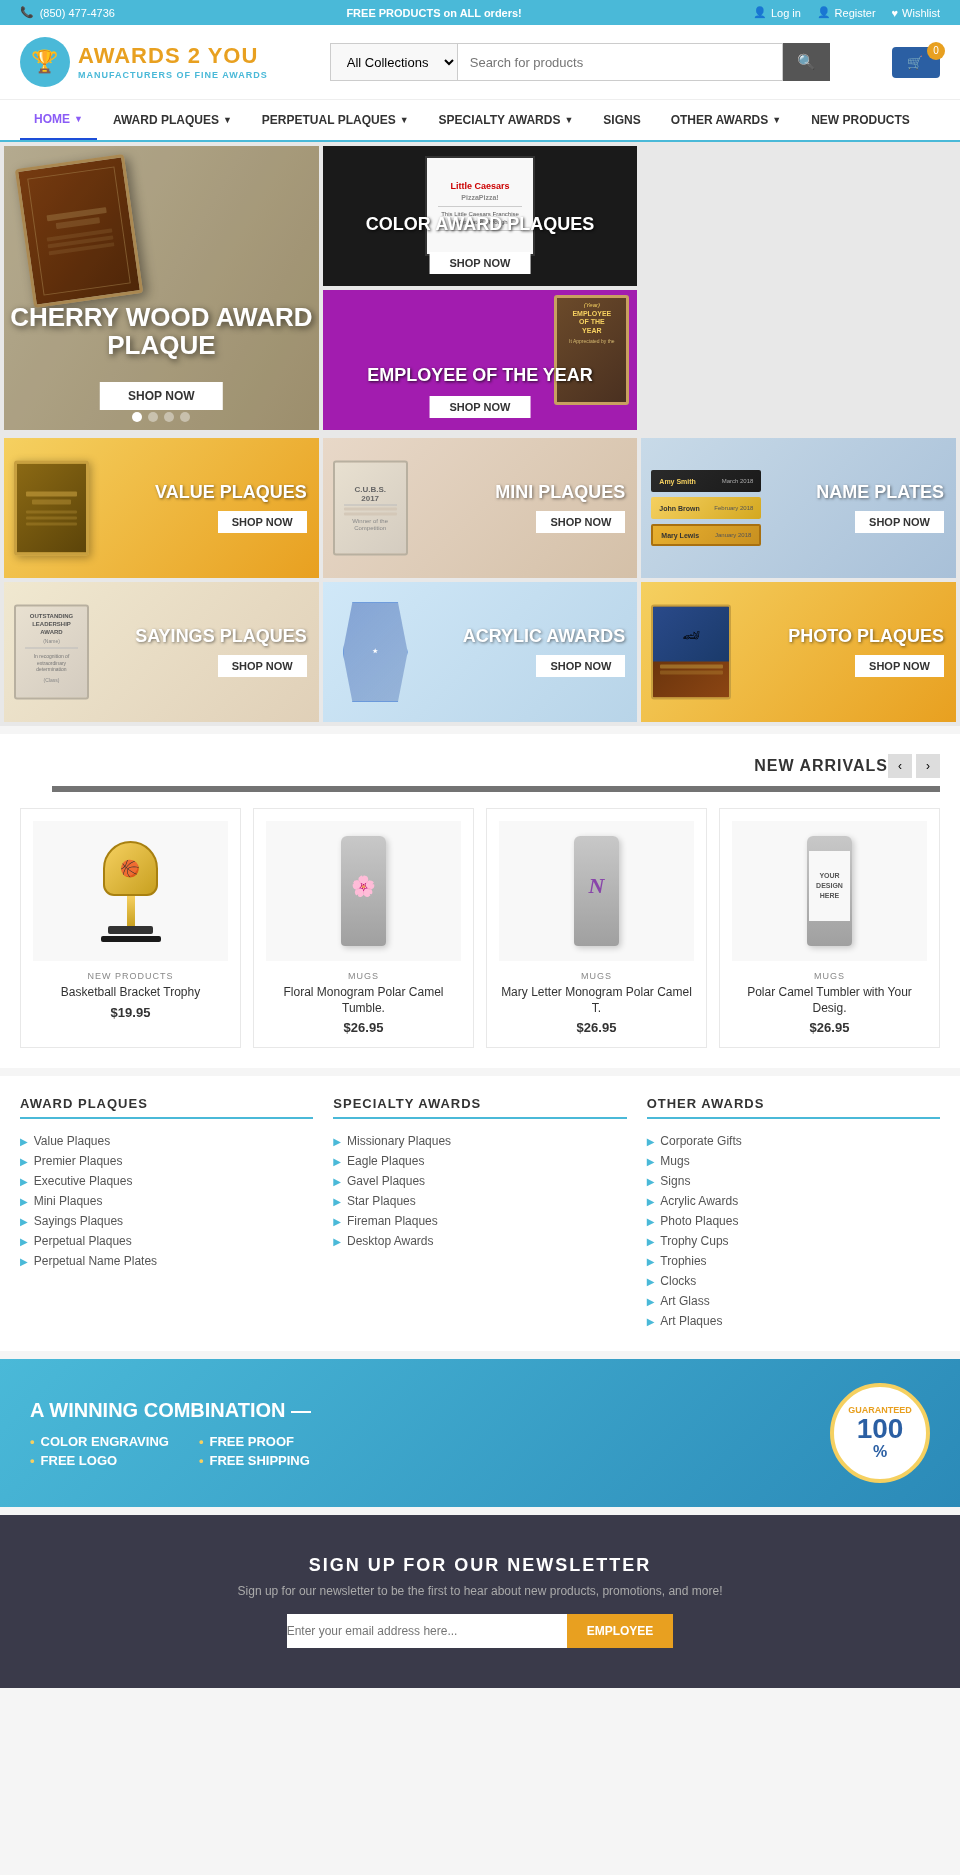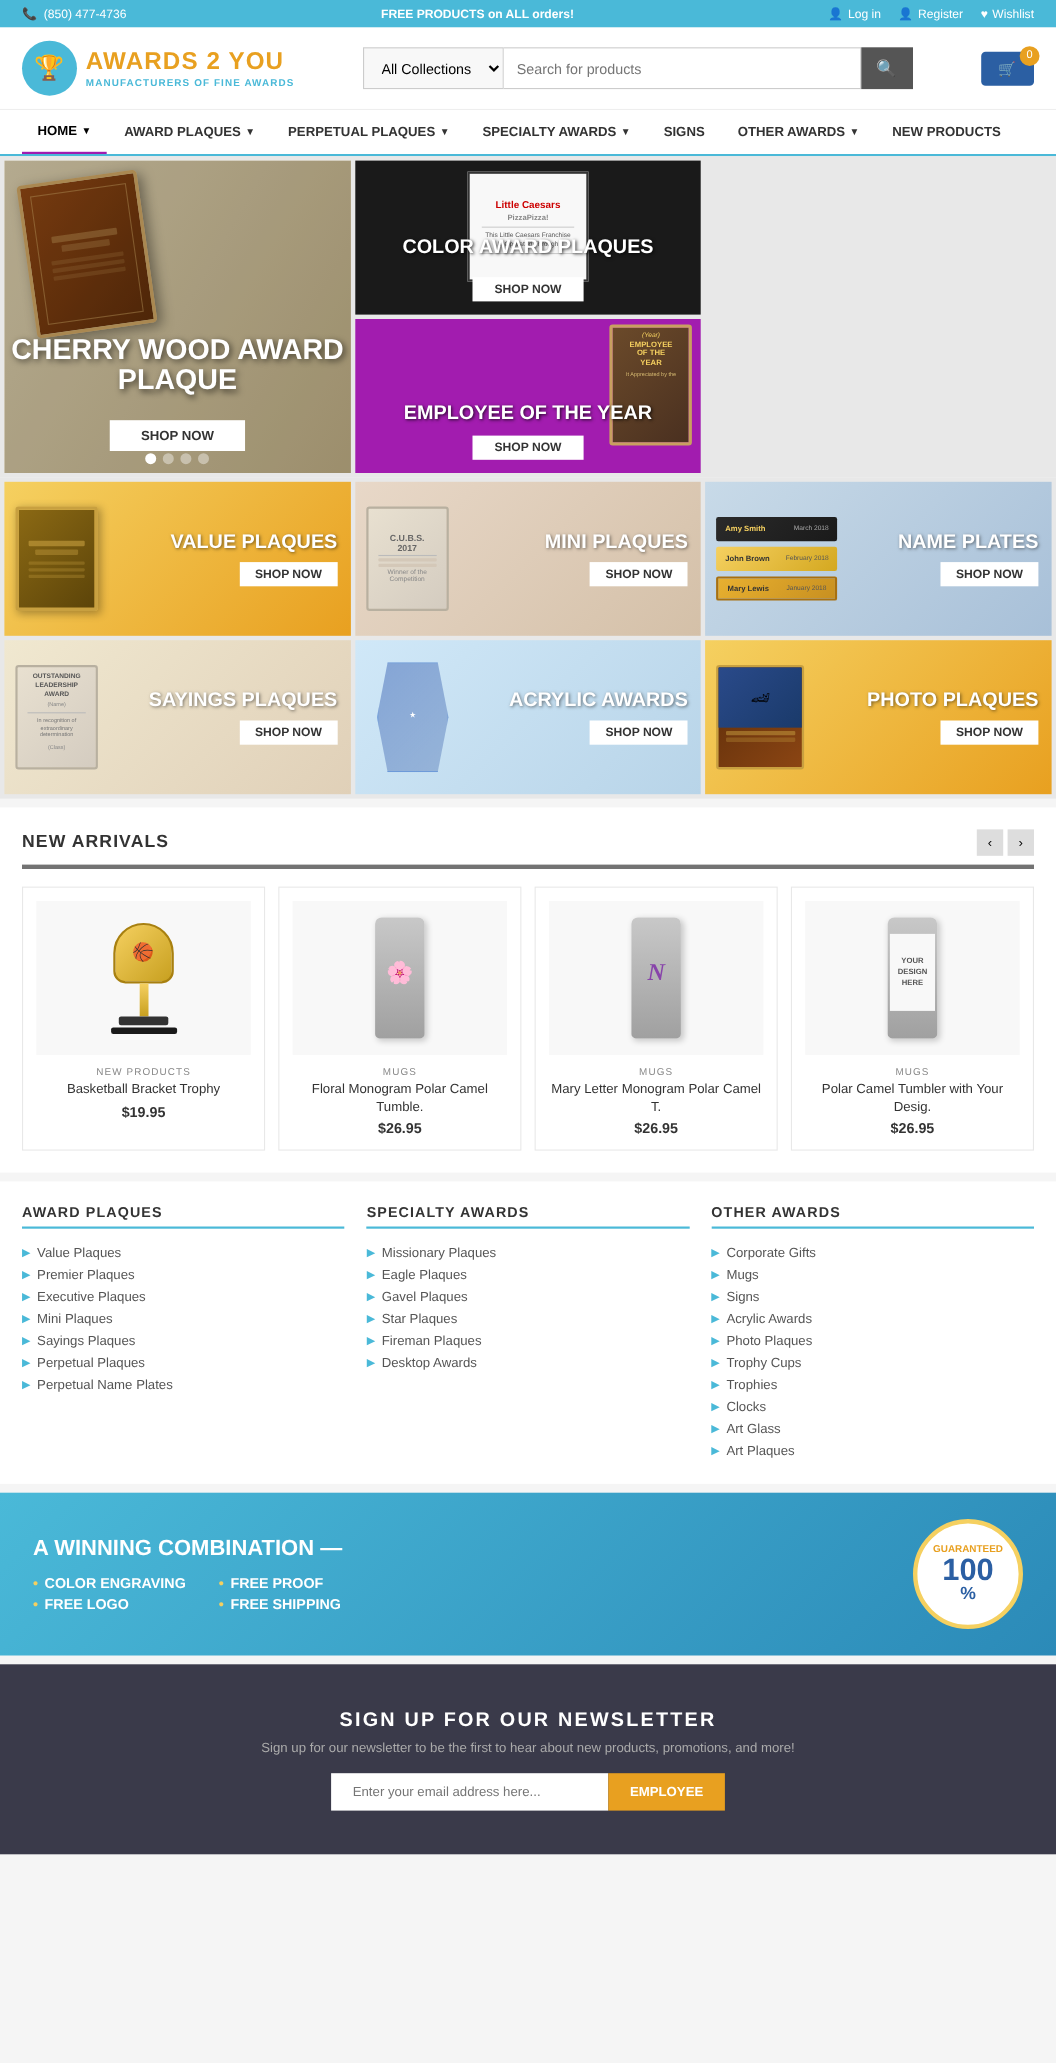--- a/index.html
+++ b/index.html
@@ -22,21 +22,21 @@
     .search-area { display: flex; align-items: center; gap: 0; flex: 1; max-width: 500px; margin: 0 30px; }
     .collection-select { padding: 8px 12px; border: 1px solid #ccc; font-size: 13px; background: #f8f8f8; height: 38px; }
     .search-input { flex: 1; padding: 8px 12px; border: 1px solid #ccc; border-left: none; font-size: 13px; height: 38px; }
     .search-btn { background: #555; color: white; border: none; padding: 0 14px; height: 38px; cursor: pointer; font-size: 15px; }
     .cart-btn { background: #2b5fa3; color: white; border: none; padding: 8px 16px; border-radius: 4px; cursor: pointer; font-size: 13px; position: relative; display: flex; align-items: center; gap: 6px; }
     .cart-badge { background: #e8a020; color: white; border-radius: 50%; width: 18px; height: 18px; font-size: 10px; display: flex; align-items: center; justify-content: center; position: absolute; top: -5px; right: -5px; }
 
     
     .nav { background: white; border-bottom: 2px solid #4ab9d8; padding: 0 20px; display: flex; align-items: center; gap: 2px; }
     .nav-item { padding: 12px 14px; font-size: 12px; color: #333; cursor: pointer; display: flex; align-items: center; gap: 4px; text-transform: uppercase; font-weight: 600; white-space: nowrap; }
-    .nav-item.active { color: #000000; border-bottom: 2px solid #a21caf; }
+    .nav-item.active { color: #8b5cf6; border-bottom: 2px solid #1d4ed8; }
     .nav-arrow { font-size: 9px; }
 
     
     .hero { display: grid; grid-template-columns: 1fr 1fr 1fr; gap: 4px; padding: 4px; background: #e8e8e8; }
     .hero-main { grid-column: 1; position: relative; overflow: hidden; height: 280px; background: #d4c5a0; display: flex; align-items: flex-end; }
 
     .hero-side { display: flex; flex-direction: column; gap: 4px; }
 
     
     .cat-grid { display: grid; grid-template-columns: repeat(3, 1fr); gap: 4px; padding: 4px; background: #e8e8e8; }
@@ -47,21 +47,21 @@
 
     .cat-value { background: linear-gradient(135deg, #f5d060 0%, #e8a020 100%); }
     .cat-mini { background: linear-gradient(135deg, #e8d8c8 0%, #d4c0a8 100%); }
     .cat-name { background: linear-gradient(135deg, #c8dae8 0%, #a8c0d8 100%); }
     .cat-sayings { background: linear-gradient(135deg, #f0e8d0 0%, #e0d0b8 100%); }
     .cat-acrylic { background: linear-gradient(135deg, #d0e8f8 0%, #b8d4e8 100%); }
     .cat-photo { background: linear-gradient(135deg, #f5d060 0%, #e8a020 100%); }
 
     
     .section { padding: 20px; background: white; margin-top: 8px; }
-    .section-header { display: flex; align-items: center; justify-content: space-between; margin-bottom: 16px; padding-bottom: 8px; border-bottom: 4px solid #737373; }
+    .section-header { display: flex; align-items: center; justify-content: flex-end; margin-bottom: 16px; padding-bottom: 8px; border-bottom: 6px solid #737373; margin-left: 32px; }
     .section-title { font-size: 16px; font-weight: 900; color: #333; text-transform: uppercase; letter-spacing: 1px; }
     .nav-arrows { display: flex; gap: 4px; }
     .nav-arrow-btn { width: 24px; height: 24px; background: #ddd; border: none; cursor: pointer; display: flex; align-items: center; justify-content: center; font-size: 12px; }
 
     .products-grid { display: grid; grid-template-columns: repeat(4, 1fr); gap: 12px; }
     .product-card { border: 1px solid #e8e8e8; padding: 12px; background: white; }
     .product-img { height: 140px; background: #f8f8f8; display: flex; align-items: center; justify-content: center; margin-bottom: 10px; position: relative; }
     .product-category { font-size: 9px; color: #888; text-transform: uppercase; letter-spacing: 1px; text-align: center; margin-bottom: 4px; }
     .product-name { font-size: 12px; color: #333; text-align: center; margin-bottom: 4px; line-height: 1.3; }
     .product-price { font-size: 13px; color: #333; text-align: center; font-weight: bold; }
@@ -82,21 +82,21 @@
     .guarantee-badge { width: 100px; height: 100px; background: white; border-radius: 50%; display: flex; flex-direction: column; align-items: center; justify-content: center; border: 4px solid #f5d060; }
     .guarantee-badge .gtop { font-size: 9px; font-weight: bold; color: #e8a020; text-transform: uppercase; }
     .guarantee-badge .gnum { font-size: 28px; font-weight: 900; color: #2b5fa3; line-height: 1; }
     .guarantee-badge .gpct { font-size: 16px; font-weight: 900; color: #2b5fa3; }
 
     
     .newsletter { background: #3a3a4a; padding: 40px 20px; text-align: center; }
     .newsletter h3 { color: white; font-size: 18px; font-weight: 900; letter-spacing: 2px; margin-bottom: 8px; text-transform: uppercase; }
     .newsletter p { color: #aaa; font-size: 12px; margin-bottom: 16px; }
     .newsletter-form { display: flex; justify-content: center; gap: 0; }
-    .newsletter-input { padding: 10px 20px; font-size: 12px; border: none; width: 252px; }
+    .newsletter-input { padding: 10px 0; font-size: 12px; border: none; width: 280px; }
     .newsletter-btn { background: #e8a020; color: white; border: none; padding: 10px 20px; font-size: 12px; font-weight: bold; cursor: pointer; }
   </style>
 </head>
 <body>
 
 <div class="top-bar">
   <div class="top-bar-left">
     <span>📞</span>
     <span>(850) 477-4736</span>
   </div>

